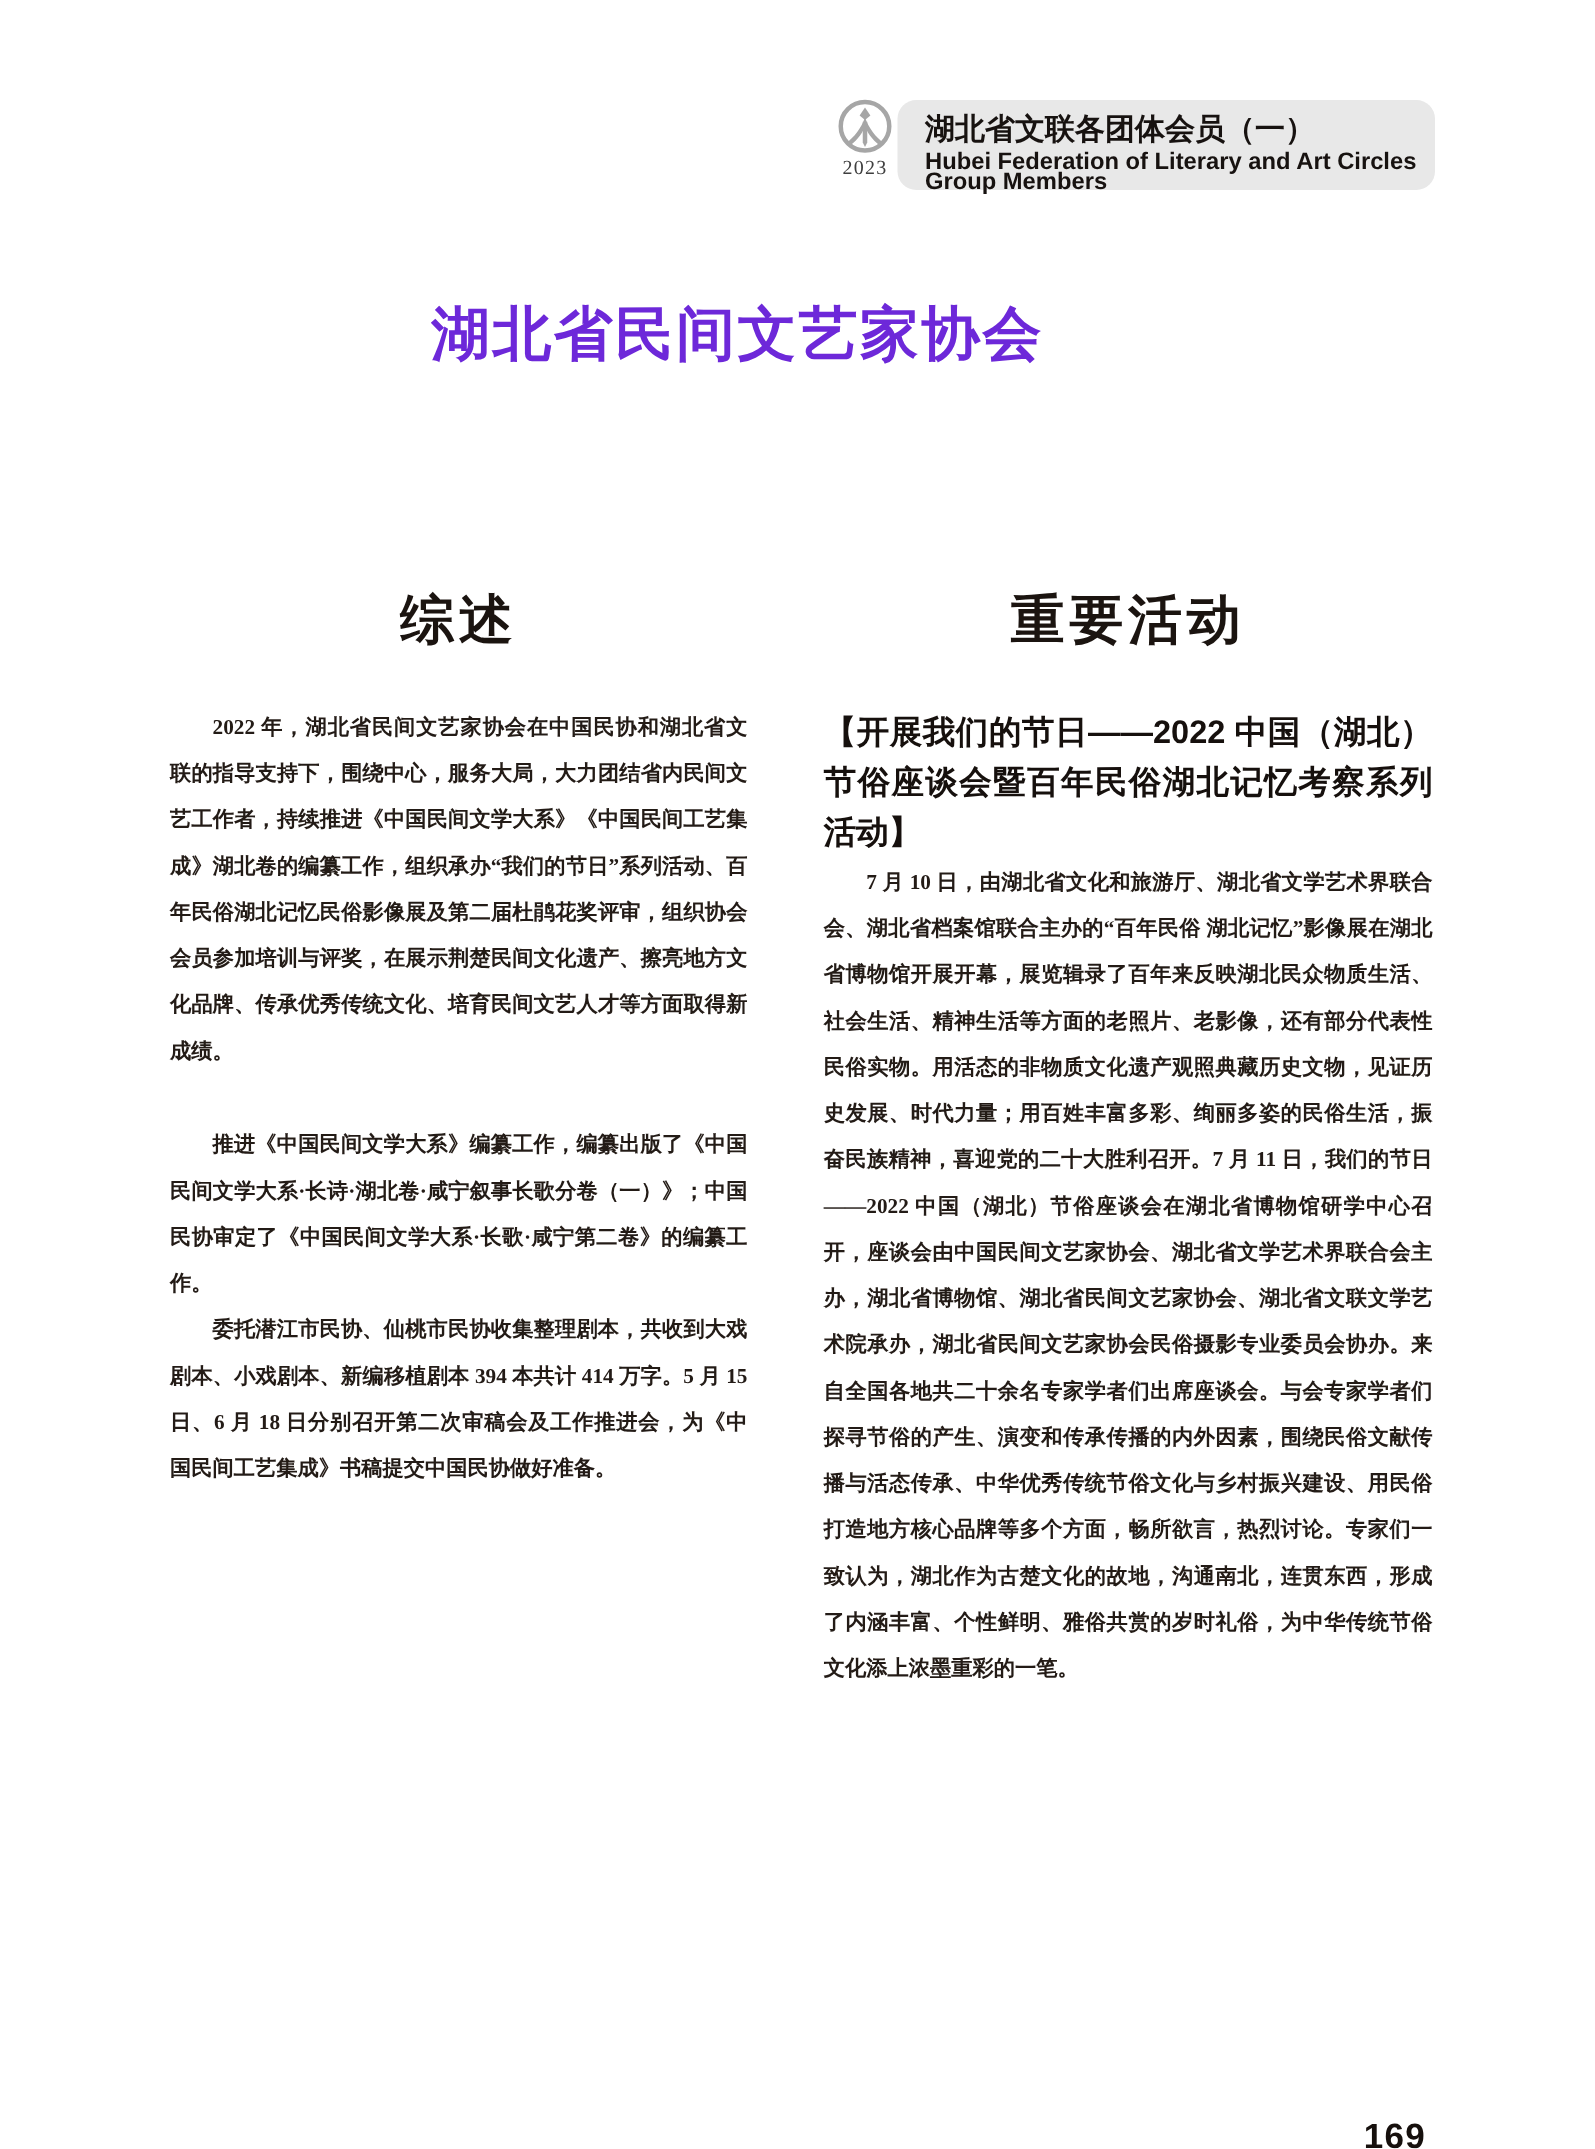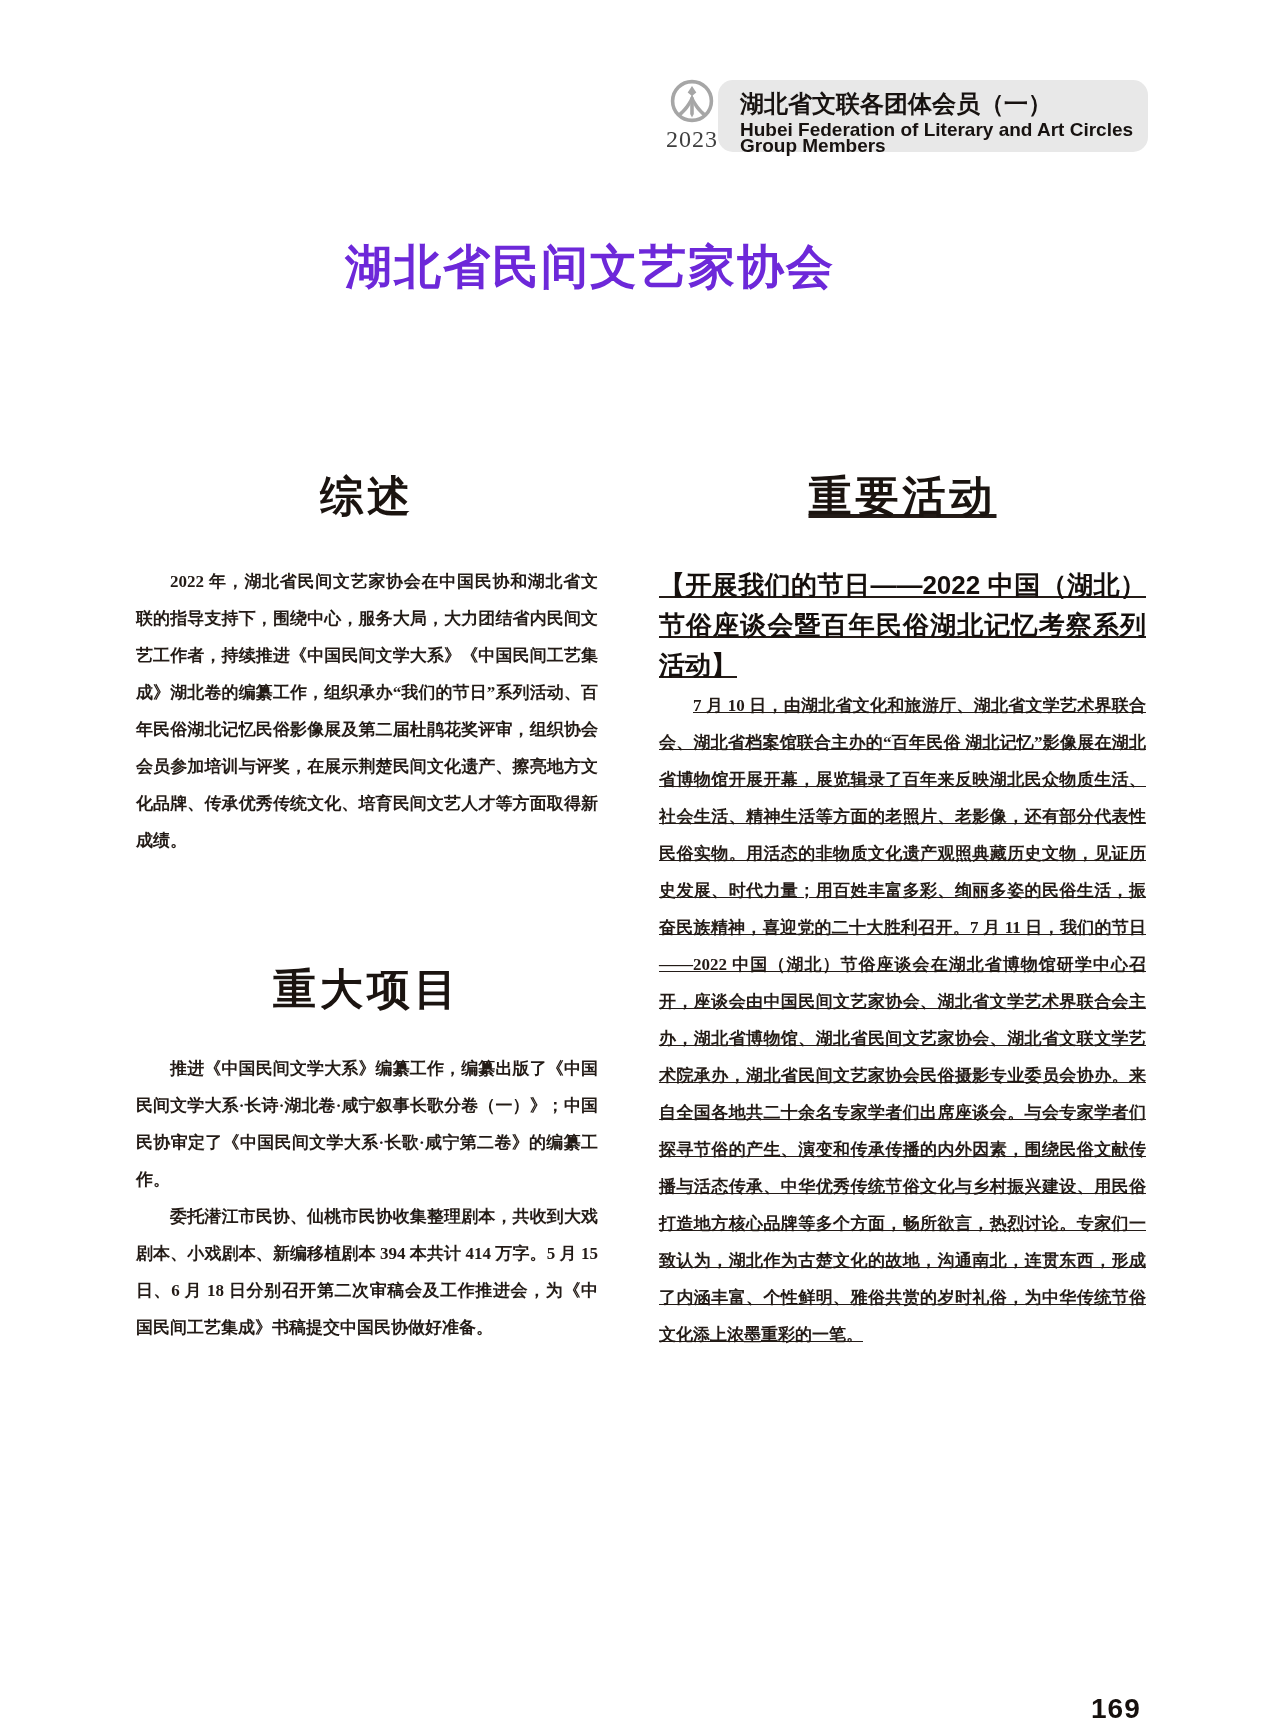--- a/index.html
+++ b/index.html
@@ -13,21 +13,21 @@
   }
 
   
   .logo{
     position:absolute;left:662px;top:78px;width:60px;
     text-align:center;
   }
   .logo svg{display:block;margin:0 auto;}
   .logo-year{
     font-family:"Liberation Serif", serif;
-    font-size:24px;color:#3f3f3f;margin-top:2px;letter-spacing:1px;
+    font-size:16px;color:#3f3f3f;margin-top:2px;letter-spacing:1px;
   }
   .banner{
     position:absolute;left:718px;top:80px;width:430px;height:72px;
     background:#e8e8e8;border-radius:15px;
     box-sizing:border-box;padding:10px 2px 0 22px;
   }
   .banner-title{
     font-family:"Liberation Sans", sans-serif;
     font-weight:900;font-size:24px;line-height:28px;color:#171210;
   }
@@ -40,21 +40,21 @@
   .page-title{
     position:absolute;left:110px;top:236px;width:960px;margin:0;
     text-align:center;
     font-family:"Liberation Serif", serif;
     font-weight:bold;font-size:47px;letter-spacing:2px;color:#6d28d9;
   }
 
   
   .col{position:absolute;top:432px;}
   .col-left{left:136px;width:462px;}
-  .col-right{left:659px;width:487px;text-decoration:underline;}
+  .col-right{left:659px;width:487px;}
 
   .section-heading{
     margin:0;text-align:center;
     font-family:"Liberation Sans", sans-serif;
     font-weight:bold;font-size:43px;line-height:46px;
     letter-spacing:4px;color:#1b1410;
   }
   .h-overview{margin-top:41px;}
   .h-major{margin-top:107px;}
   .h-activities{margin-top:41px;}
@@ -106,21 +106,20 @@
     <div class="banner-title">湖北省文联各团体会员（一）</div>
     <div class="banner-subtitle">Hubei Federation of Literary and Art Circles Group Members</div>
   </div>
 
   <h1 class="page-title">湖北省民间文艺家协会</h1>
 
   <section class="col col-left">
     <h2 class="section-heading h-overview">综述</h2>
     <p class="body-para p-overview">2022 年，湖北省民间文艺家协会在中国民协和湖北省文联的指导支持下，围绕中心，服务大局，大力团结省内民间文艺工作者，持续推进《中国民间文学大系》《中国民间工艺集成》湖北卷的编纂工作，组织承办“我们的节日”系列活动、百年民俗湖北记忆民俗影像展及第二届杜鹃花奖评审，组织协会会员参加培训与评奖，在展示荆楚民间文化遗产、擦亮地方文化品牌、传承优秀传统文化、培育民间文艺人才等方面取得新成绩。</p>
 
-    <h2 class="section-heading h-major">重大项目</h2>
     <p class="body-para p-major-1">推进《中国民间文学大系》编纂工作，编纂出版了《中国民间文学大系·长诗·湖北卷·咸宁叙事长歌分卷（一）》；中国民协审定了《中国民间文学大系·长歌·咸宁第二卷》的编纂工作。</p>
     <p class="body-para">委托潜江市民协、仙桃市民协收集整理剧本，共收到大戏剧本、小戏剧本、新编移植剧本 394 本共计 414 万字。5 月 15 日、6 月 18 日分别召开第二次审稿会及工作推进会，为《中国民间工艺集成》书稿提交中国民协做好准备。</p>
   </section>
 
   <section class="col col-right">
     <h2 class="section-heading h-activities">重要活动</h2>
     <h3 class="event-title">【开展我们的节日——2022 中国（湖北）节俗座谈会暨百年民俗湖北记忆考察系列活动】</h3>
     <p class="body-para p-activity">7 月 10 日，由湖北省文化和旅游厅、湖北省文学艺术界联合会、湖北省档案馆联合主办的“百年民俗 湖北记忆”影像展在湖北省博物馆开展开幕，展览辑录了百年来反映湖北民众物质生活、社会生活、精神生活等方面的老照片、老影像，还有部分代表性民俗实物。用活态的非物质文化遗产观照典藏历史文物，见证历史发展、时代力量；用百姓丰富多彩、绚丽多姿的民俗生活，振奋民族精神，喜迎党的二十大胜利召开。7 月 11 日，我们的节日——2022 中国（湖北）节俗座谈会在湖北省博物馆研学中心召开，座谈会由中国民间文艺家协会、湖北省文学艺术界联合会主办，湖北省博物馆、湖北省民间文艺家协会、湖北省文联文学艺术院承办，湖北省民间文艺家协会民俗摄影专业委员会协办。来自全国各地共二十余名专家学者们出席座谈会。与会专家学者们探寻节俗的产生、演变和传承传播的内外因素，围绕民俗文献传播与活态传承、中华优秀传统节俗文化与乡村振兴建设、用民俗打造地方核心品牌等多个方面，畅所欲言，热烈讨论。专家们一致认为，湖北作为古楚文化的故地，沟通南北，连贯东西，形成了内涵丰富、个性鲜明、雅俗共赏的岁时礼俗，为中华传统节俗文化添上浓墨重彩的一笔。</p>
   </section>
 

